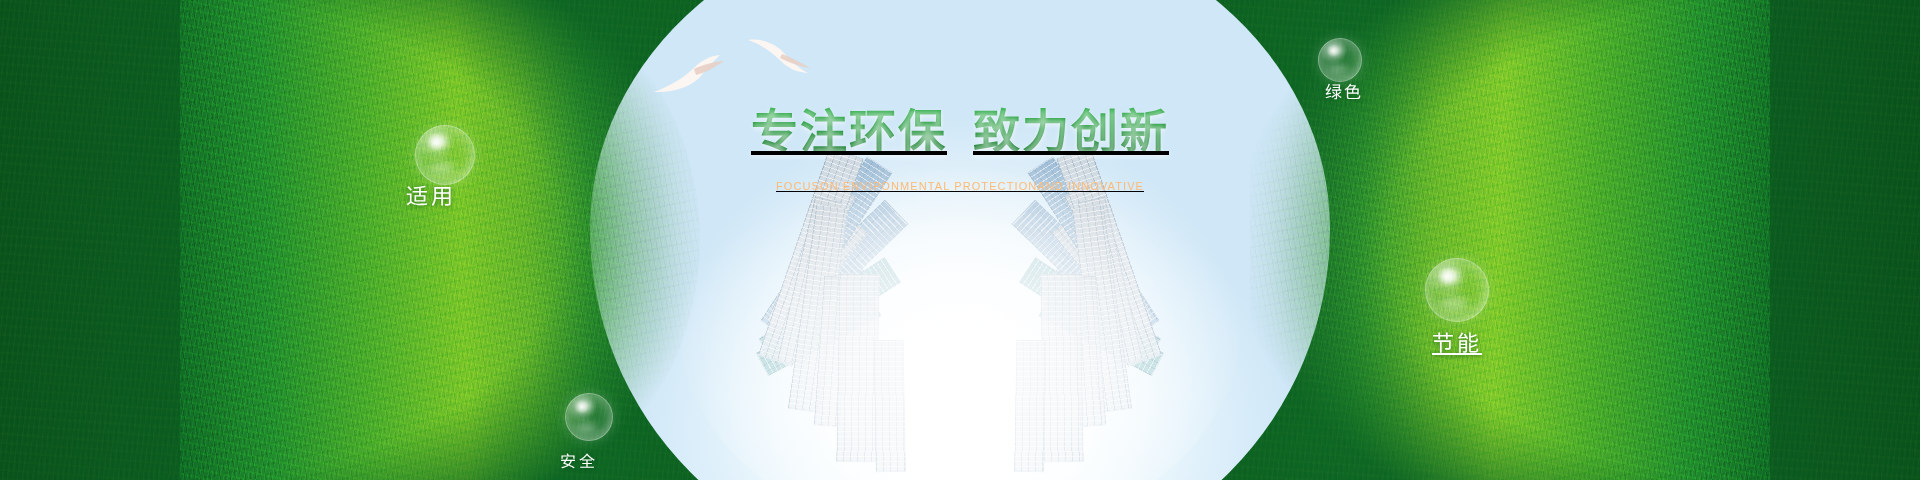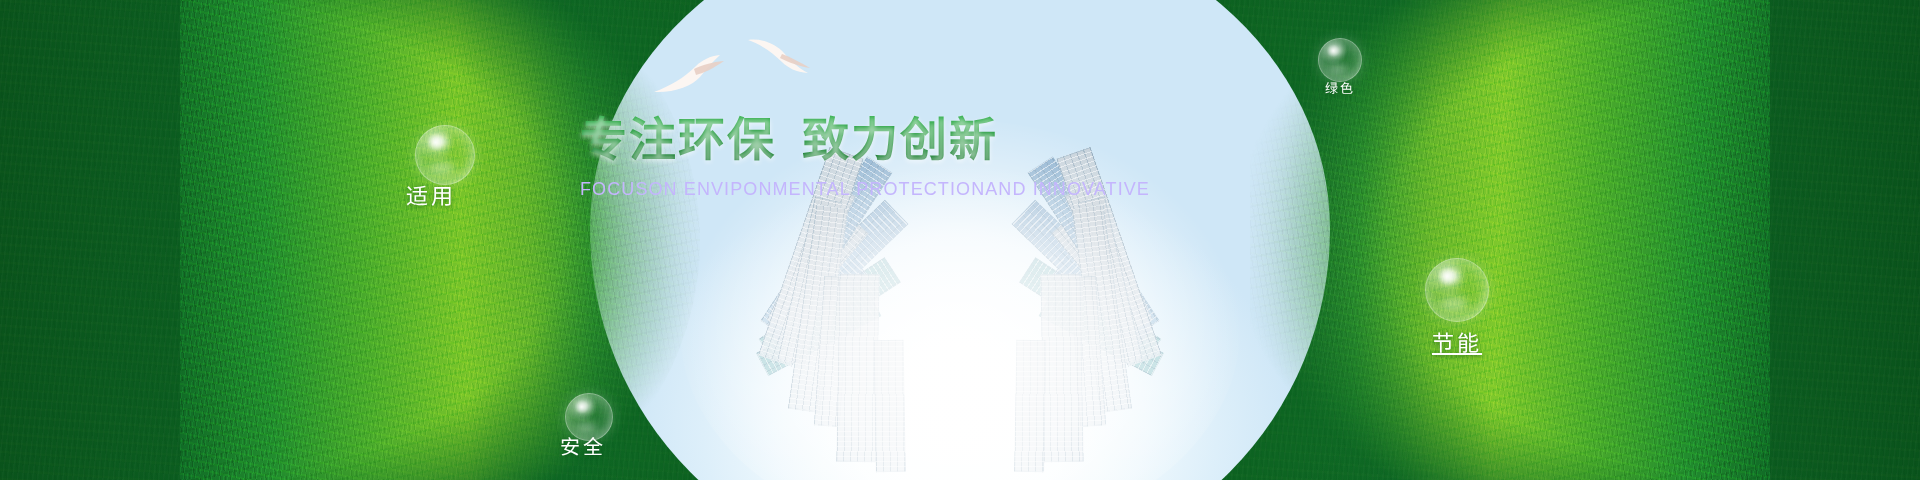--- a/index.html
+++ b/index.html
@@ -135,40 +135,40 @@
   .bubble-label{
     position:absolute;
     color:#ffffff;
     font-size:22px;
     letter-spacing:3px;
     white-space:nowrap;
     text-shadow:0 1px 4px rgba(0,60,15,.55);
   }
 
   
-  .copy{position:absolute;left:50%;top:114px;transform:translateX(-50%);width:760px;}
+  .copy{position:absolute;left:50%;top:106px;transform:translateX(-50%);width:760px;text-align:center;text-decoration:underline;}
   .headline{
     font-size:47px;
     font-weight:bold;
     letter-spacing:2px;
     line-height:1.1;
     color:#0f8b2e;
     background:linear-gradient(180deg,#2fb14a 0%,#14902f 45%,#0a6d22 100%);
     -webkit-background-clip:text;
             background-clip:text;
     -webkit-text-fill-color:transparent;
     text-shadow:0 2px 5px rgba(255,255,255,.6);
     margin:0;
   }
   .headline .gap{display:inline-block;width:26px;}
   .subhead{
-    margin:13px 0 0;
-    font-size:18px;
+    margin:22px 0 0;
+    font-size:11px;
     letter-spacing:1.1px;
-    color:#c4b5fd;
+    color:#fdba74;
     white-space:nowrap;
   }
   .paragraph{
     margin:34px 0 0;
     color:#2c7a3c;
     font-size:14px;
     line-height:2.05;
     letter-spacing:.6px;
   }
   .paragraph div{white-space:nowrap;}
@@ -231,24 +231,24 @@
   </svg>
   <svg class="bird" style="left:742px;top:32px;" width="76" height="44" viewBox="0 0 76 44">
     <path d="M6 8 C18 12 30 20 40 30 C46 36 54 40 66 41 C56 36 48 28 42 21 C34 12 20 6 6 8 Z" fill="#fdf6f2" opacity=".97"></path>
     <path d="M38 26 C46 30 56 34 68 36 C58 30 48 25 40 22 Z" fill="#e8cfc4" opacity=".9"></path>
   </svg>
 
   <div class="bubble" style="left:415px;top:125px;width:58px;height:58px;"></div>
   <div class="bubble-label" style="left:406px;top:178px;">适用</div>
 
   <div class="bubble" style="left:565px;top:393px;width:46px;height:46px;"></div>
-  <div class="bubble-label" style="left:560px;top:431px;font-size:20px;">安全</div>
+  <div class="bubble-label" style="left:560px;top:448px;font-size:16px;">安全</div>
 
   <div class="bubble" style="left:1318px;top:38px;width:42px;height:42px;"></div>
-  <div class="bubble-label" style="left:1325px;top:78px;font-size:13px;letter-spacing:2px;">绿色</div>
+  <div class="bubble-label" style="left:1325px;top:78px;font-size:17px;letter-spacing:2px;">绿色</div>
 
   <div class="bubble" style="left:1425px;top:258px;width:62px;height:62px;"></div>
   <div class="bubble-label" style="left:1432px;top:325px;text-decoration:underline;">节能</div>
 
   <div class="sky-glow"></div>
 
   <div class="copy">
     <h1 class="headline"><span>专注环保</span><span class="gap"></span><span>致力创新</span></h1>
     <p class="subhead">FOCUSON ENVIPONMENTAL PROTECTIONAND INNOVATIVE</p>
   </div>

